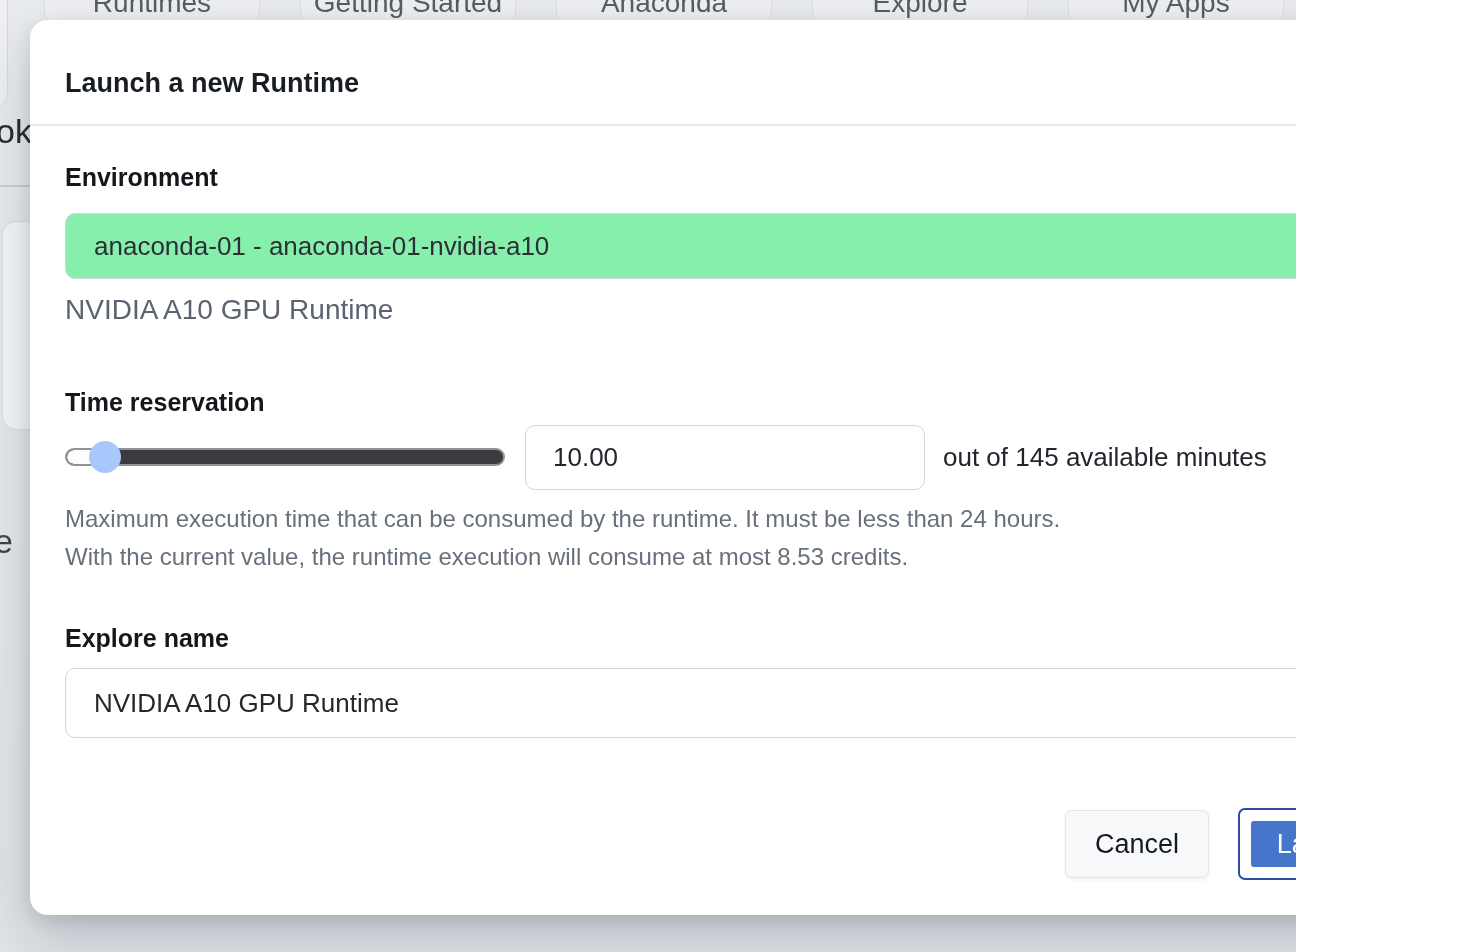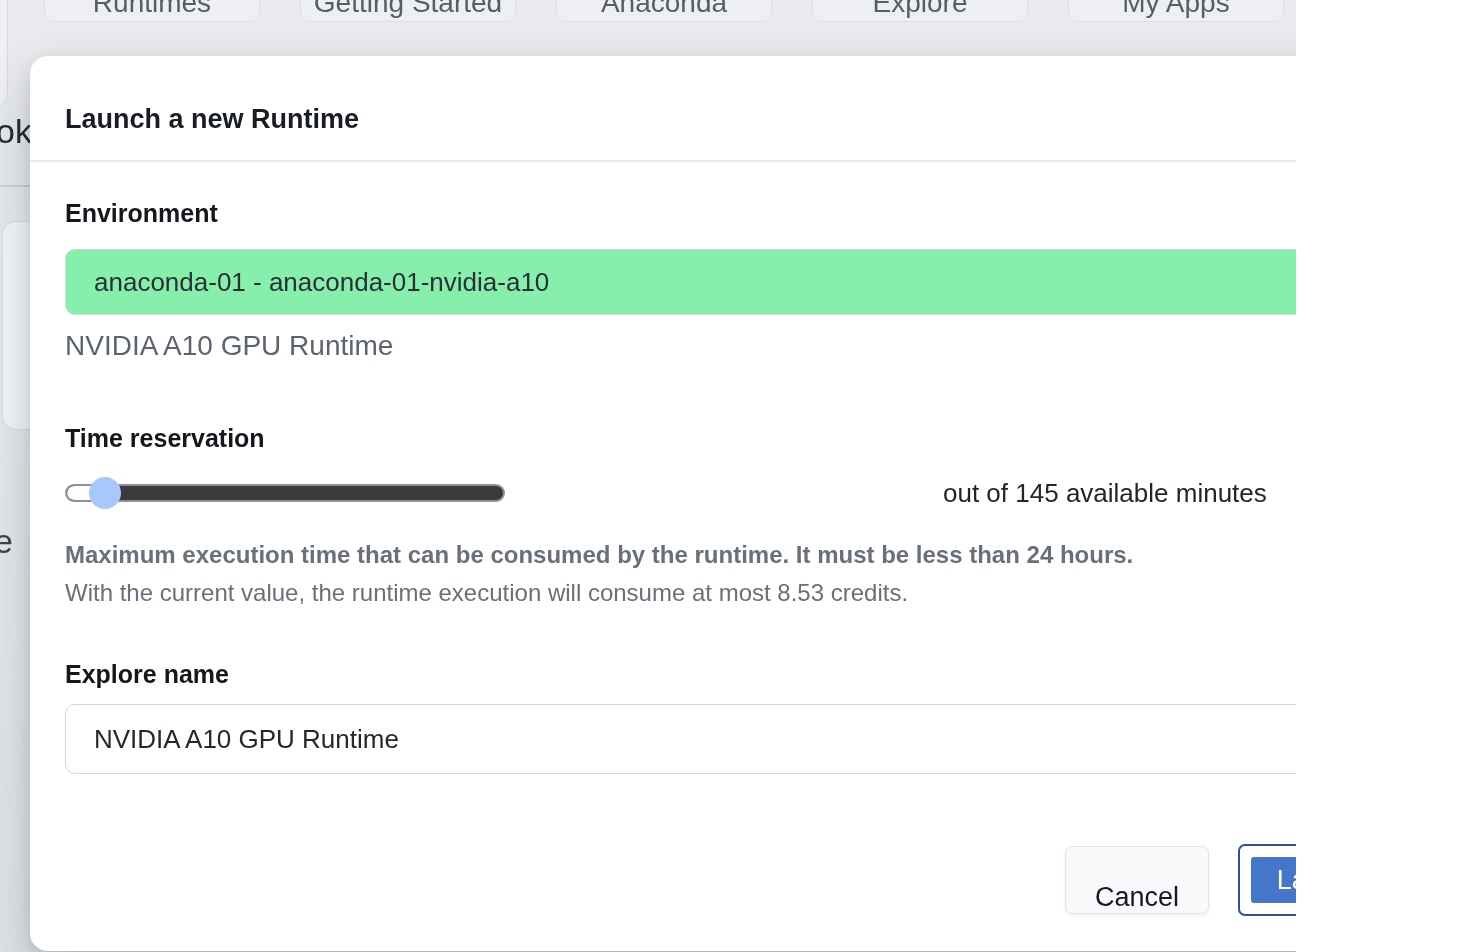--- a/index.html
+++ b/index.html
@@ -27,21 +27,20 @@
     position:absolute; left:2px; top:221px; width:62px; height:209px;
     background:#f4f6f8; border:1px solid #d9dce1; border-radius:14px;
   }
   .bg-e { position:absolute; left:-6px; top:522px; font-size:34px; color:#40454d; }
 
   
   .modal {
     position:absolute; left:30px; top:20px; width:1412px; height:895px;
     background:#ffffff; border-radius:18px;
     box-shadow:0 22px 55px rgba(20,28,45,.20), 0 6px 16px rgba(20,28,45,.10);
-    margin-top:36px;
   }
   .modal-title {
     position:absolute; left:35px; top:48px;
     font-size:27px; font-weight:bold; color:#181c23;
   }
   .close-btn {
     position:absolute; left:1338px; top:35px; width:40px; height:40px;
     display:flex; align-items:center; justify-content:center; cursor:pointer;
   }
   .header-divider { position:absolute; left:0; top:104px; width:100%; height:2px; background:#e7e9ec; }
@@ -83,34 +82,34 @@
     display:flex; align-items:center; font-size:26px; color:#22262c; white-space:nowrap;
   }
   .plus-btn {
     position:absolute; left:1302px; top:404px; width:71px; height:66px;
     border:1.5px solid #dbdee4; border-radius:8px; background:#fcfdfe;
     display:flex; align-items:center; justify-content:center;
     font-size:44px; font-weight:300; color:#646b76; cursor:pointer; line-height:1; padding-bottom:4px;
   }
 
   .help-line { position:absolute; left:35px; font-size:24px; color:#68707b; white-space:nowrap; }
-  .help-1 { top:485px;font-weight:bold; }
+  .help-1 { top:485px; }
   .help-2 { top:523px; }
 
   .name-input {
     position:absolute; left:35px; top:648px; width:1338px; height:70px;
     border:1.5px solid #d2d7de; border-radius:10px; background:#fff;
     padding-left:28px; font-size:26px; color:#24282e;
     font-family:"Liberation Sans", sans-serif; outline:none;
   }
 
   .cancel-btn {
     position:absolute; left:1035px; top:790px; width:144px; height:68px;
     background:#f8f9fb; border:1.5px solid #e1e4e9; border-radius:7px;
-    display:flex; align-items:flex-end; justify-content:center;
+    display:flex; align-items:center; justify-content:center;
     font-size:27px; color:#16191f; cursor:pointer;
     box-shadow:0 2px 4px rgba(20,28,45,.06);
   }
   .launch-btn-outer {
     position:absolute; left:1208px; top:788px; width:166px; height:72px;
     border:2px solid #2b4fa5; border-radius:7px; background:#ffffff;
     padding:11px; cursor:pointer;
   }
   .launch-btn-inner {
     width:100%; height:100%; background:#4676cb; border-radius:3px;
@@ -169,20 +168,21 @@
     </div>
     <div class="env-subtitle">NVIDIA A10 GPU Runtime</div>
 
     <div class="field-label lbl-time">Time reservation</div>
     <div class="slider-wrap">
       <div class="slider-track">
         <div class="slider-fill"></div>
       </div>
       <div class="slider-thumb"></div>
     </div>
+    <input class="time-input" type="text" value="10.00" style="">
     <div class="avail-text">out of 145 available minutes</div>
     <div class="plus-btn">
       <span>+</span>
     </div>
     <div class="help-line help-1">Maximum execution time that can be consumed by the runtime. It must be less than 24 hours.</div>
     <div class="help-line help-2">With the current value, the runtime execution will consume at most 8.53 credits.</div>
 
     <div class="field-label lbl-name">Explore name</div>
     <input class="name-input" type="text" value="NVIDIA A10 GPU Runtime" style="">
 

